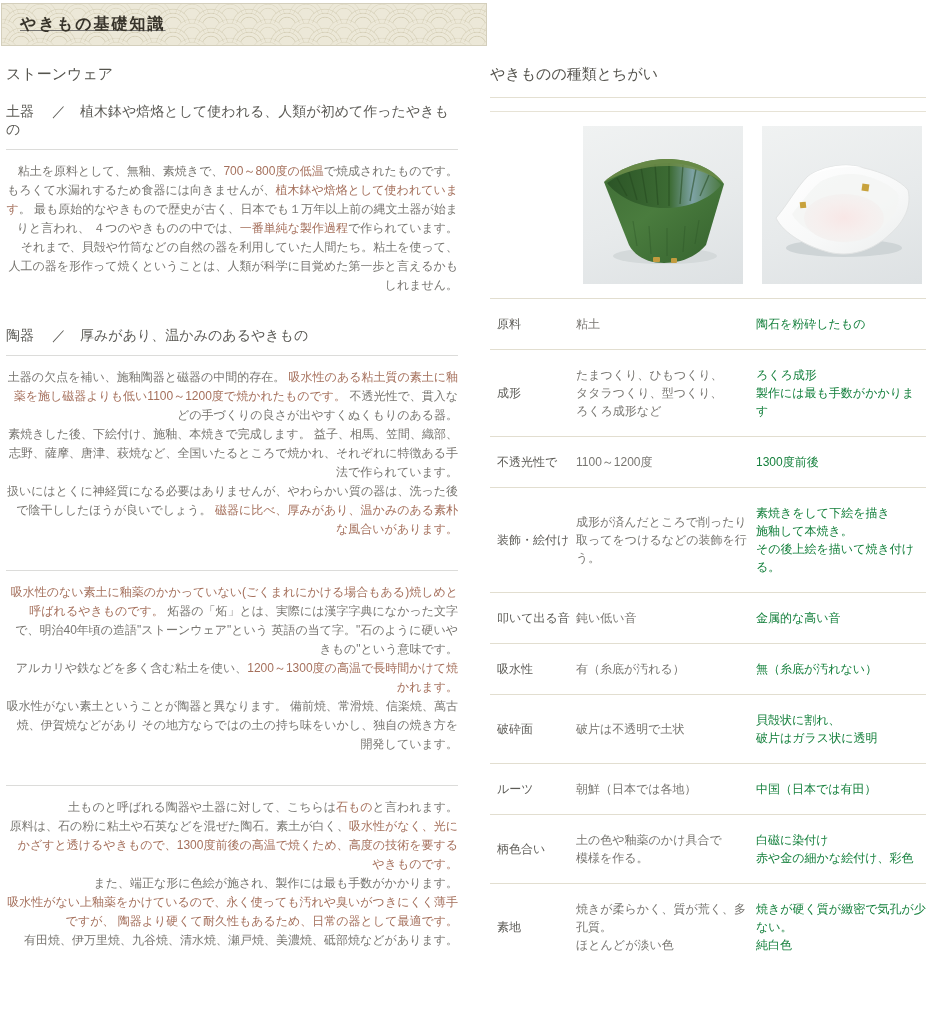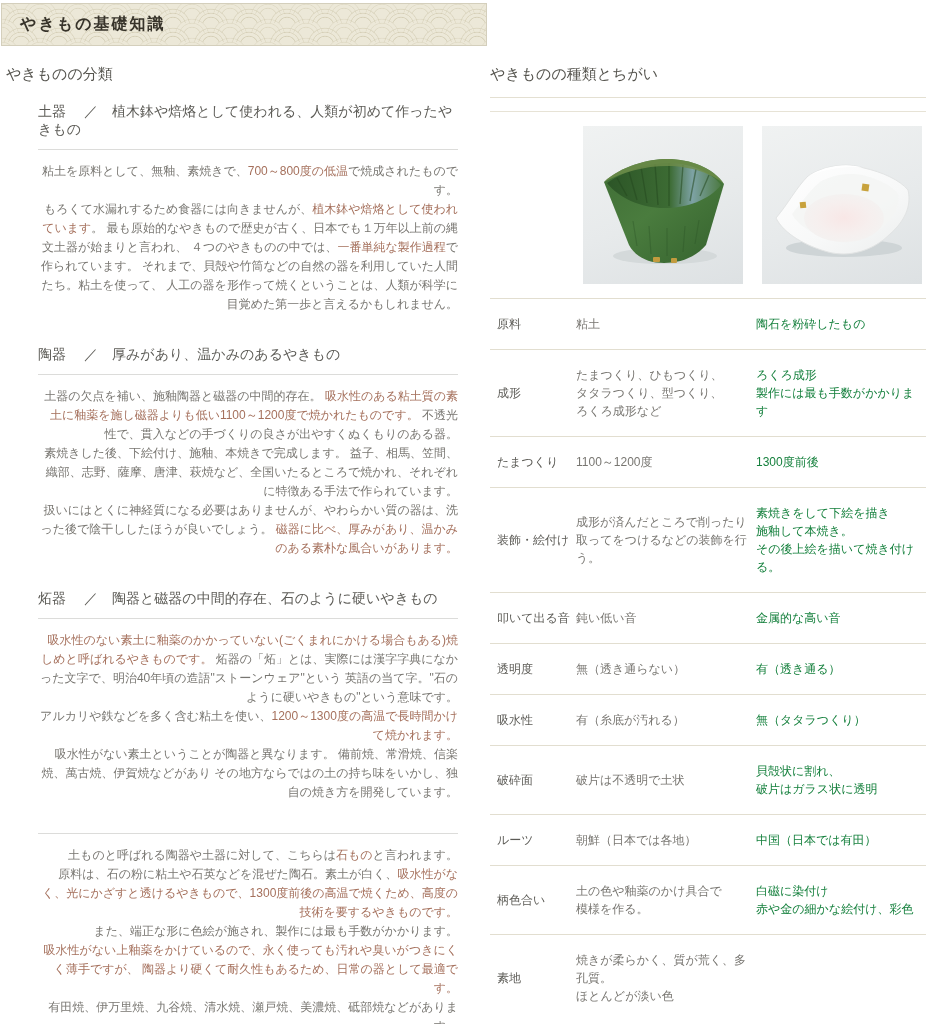--- a/index.html
+++ b/index.html
@@ -22,38 +22,39 @@
     background-color:#ece8d8;
     background-image:
       radial-gradient(circle at 50% 115%, transparent 8px, rgba(178,168,132,.40) 8.5px, transparent 9.5px,
         transparent 12px, rgba(178,168,132,.34) 12.5px, transparent 13.5px,
         transparent 16px, rgba(178,168,132,.30) 16.5px, transparent 17.5px),
       radial-gradient(circle at 50% 115%, transparent 8px, rgba(178,168,132,.26) 8.5px, transparent 9.5px,
         transparent 12px, rgba(178,168,132,.22) 12.5px, transparent 13.5px,
         transparent 16px, rgba(178,168,132,.20) 16.5px, transparent 17.5px);
     background-size:38px 19px, 38px 19px;
     background-position:0 0, 19px 10px;
+    text-decoration:underline;
   }
   .banner-title{
     font-family:"Liberation Serif","DejaVu Serif",serif;
     font-weight:bold;font-size:16px;letter-spacing:2px;color:#37332a;
   }
 
   
   .columns{display:flex;align-items:flex-start;}
   .col-left{width:452px;margin-left:6px;}
   .col-right{width:436px;margin-left:32px;}
   .col-heading{
     font-size:15px;font-weight:normal;color:#55544e;
     margin:18px 0 0 0;line-height:20px;
   }
 
   
   .sections{margin-top:18px;}
-  .section{margin-bottom:31px;margin-left:32px;}
+  .section{margin-bottom:31px;}
   .sec-head{font-size:14px;color:#5c5b56;line-height:18px;}
   .sec-term{display:inline-block;min-width:46px;}
   .sec-slash{display:inline-block;margin-right:14px;}
   .sec-rule{border-top:1px solid #dcdcda;margin:11px 0 0 0;}
   .sec-body{margin:12px 0 0 0;font-size:12px;line-height:19px;color:#787671;text-align:right;}
   .hl{color:#a5705c;}
 
   
   .heading-rule{border-top:1px solid #e4e0d2;margin-top:13px;}
   .cmp-table{border-top:1px solid #e7e3d6;margin-top:13px;}
@@ -76,42 +77,39 @@
 
 <div class="page">
 
   <div class="banner">
     <span class="banner-title">やきもの基礎知識</span>
   </div>
 
   <div class="columns">
 
     <div class="col-left">
-      <h2 class="col-heading">やきものの分類</h2>
+      <h2 class="col-heading">ストーンウェア</h2>
       <div class="sections" id="sections">
   <section class="section">
     <div class="sec-head">
       <span class="sec-term">土器</span><span class="sec-slash">／</span><span class="sec-sub">植木鉢や焙烙として使われる、人類が初めて作ったやきもの</span>
     </div>
     <div class="sec-rule"></div>
     <p class="sec-body"><span>粘土を原料として、無釉、素焼きで、</span><span class="hl">700～800度の低温</span><span>で焼成されたものです。</span><br><span>もろくて水漏れするため食器には向きませんが、</span><span class="hl">植木鉢や焙烙として使われています</span><span>。 最も原始的なやきもので歴史が古く、日本でも１万年以上前の縄文土器が始まりと言われ、 ４つのやきものの中では、</span><span class="hl">一番単純な製作過程</span><span>で作られています。 それまで、貝殻や竹筒などの自然の器を利用していた人間たち。粘土を使って、 人工の器を形作って焼くということは、人類が科学に目覚めた第一歩と言えるかもしれません。</span></p>
   </section>
 
   <section class="section">
     <div class="sec-head">
       <span class="sec-term">陶器</span><span class="sec-slash">／</span><span class="sec-sub">厚みがあり、温かみのあるやきもの</span>
     </div>
     <div class="sec-rule"></div>
     <p class="sec-body"><span>土器の欠点を補い、施釉陶器と磁器の中間的存在。 </span><span class="hl">吸水性のある粘土質の素土に釉薬を施し磁器よりも低い1100～1200度で焼かれたものです。</span><span> 不透光性で、貫入などの手づくりの良さが出やすくぬくもりのある器。</span><br><span>素焼きした後、下絵付け、施釉、本焼きで完成します。 益子、相馬、笠間、織部、志野、薩摩、唐津、萩焼など、全国いたるところで焼かれ、それぞれに特徴ある手法で作られています。</span><br><span>扱いにはとくに神経質になる必要はありませんが、やわらかい質の器は、洗った後で陰干ししたほうが良いでしょう。 </span><span class="hl">磁器に比べ、厚みがあり、温かみのある素朴な風合いがあります。</span></p>
   </section>
 
   <section class="section">
-    <div class="sec-head">
-      <span class="sec-term">炻器</span><span class="sec-slash">／</span><span class="sec-sub">陶器と磁器の中間的存在、石のように硬いやきもの</span>
-    </div>
     <div class="sec-rule"></div>
     <p class="sec-body"><span class="hl">吸水性のない素土に釉薬のかかっていない(ごくまれにかける場合もある)焼しめと呼ばれるやきものです。</span><span> 炻器の「炻」とは、実際には漢字字典になかった文字で、明治40年頃の造語"ストーンウェア"という 英語の当て字。"石のように硬いやきもの"という意味です。</span><br><span>アルカリや鉄などを多く含む粘土を使い、</span><span class="hl">1200～1300度の高温で長時間かけて焼かれます。</span><br><span>吸水性がない素土ということが陶器と異なります。 備前焼、常滑焼、信楽焼、萬古焼、伊賀焼などがあり その地方ならではの土の持ち味をいかし、独自の焼き方を開発しています。</span></p>
   </section>
 
   <section class="section">
     <div class="sec-rule"></div>
     <p class="sec-body"><span>土ものと呼ばれる陶器や土器に対して、こちらは</span><span class="hl">石もの</span><span>と言われます。</span><br><span>原料は、石の粉に粘土や石英などを混ぜた陶石。素土が白く、</span><span class="hl">吸水性がなく、光にかざすと透けるやきもので、1300度前後の高温で焼くため、高度の技術を要するやきものです。</span><br><span>また、端正な形に色絵が施され、製作には最も手数がかかります。</span><br><span class="hl">吸水性がない上釉薬をかけているので、永く使っても汚れや臭いがつきにくく薄手ですが、 陶器より硬くて耐久性もあるため、日常の器として最適です。</span><br><span>有田焼、伊万里焼、九谷焼、清水焼、瀬戸焼、美濃焼、砥部焼などがあります。</span></p>
   </section>
 </div>
     </div>
@@ -199,50 +197,45 @@
   <div class="row">
     <div class="cell label">成形</div>
     <div class="cell toki">たまつくり、ひもつくり、
 タタラつくり、型つくり、
 ろくろ成形など</div>
     <div class="cell jiki">ろくろ成形
 製作には最も手数がかかります</div>
   </div>
 
   <div class="row">
-    <div class="cell label">たまつくり</div>
+    <div class="cell label">不透光性で</div>
     <div class="cell toki">1100～1200度</div>
     <div class="cell jiki">1300度前後</div>
   </div>
 
   <div class="row">
     <div class="cell label">装飾・絵付け</div>
     <div class="cell toki">成形が済んだところで削ったり
 取ってをつけるなどの装飾を行う。</div>
     <div class="cell jiki">素焼きをして下絵を描き
 施釉して本焼き。
 その後上絵を描いて焼き付ける。</div>
   </div>
 
   <div class="row">
     <div class="cell label">叩いて出る音</div>
     <div class="cell toki">鈍い低い音</div>
     <div class="cell jiki">金属的な高い音</div>
   </div>
 
-  <div class="row">
-    <div class="cell label">透明度</div>
-    <div class="cell toki">無（透き通らない）</div>
-    <div class="cell jiki">有（透き通る）</div>
-  </div>
 
   <div class="row">
     <div class="cell label">吸水性</div>
     <div class="cell toki">有（糸底が汚れる）</div>
-    <div class="cell jiki">無（タタラつくり）</div>
+    <div class="cell jiki">無（糸底が汚れない）</div>
   </div>
 
   <div class="row">
     <div class="cell label">破砕面</div>
     <div class="cell toki">破片は不透明で土状</div>
     <div class="cell jiki">貝殻状に割れ、
 破片はガラス状に透明</div>
   </div>
 
   <div class="row">
@@ -256,20 +249,22 @@
     <div class="cell toki">土の色や釉薬のかけ具合で
 模様を作る。</div>
     <div class="cell jiki">白磁に染付け
 赤や金の細かな絵付け、彩色</div>
   </div>
 
   <div class="row">
     <div class="cell label">素地</div>
     <div class="cell toki">焼きが柔らかく、質が荒く、多孔質。
 ほとんどが淡い色</div>
+    <div class="cell jiki">焼きが硬く質が緻密で気孔が少ない。
+純白色</div>
   </div>
 </div>
 
       </div>
 
     </div>
 
   </div>
 </div>
 

